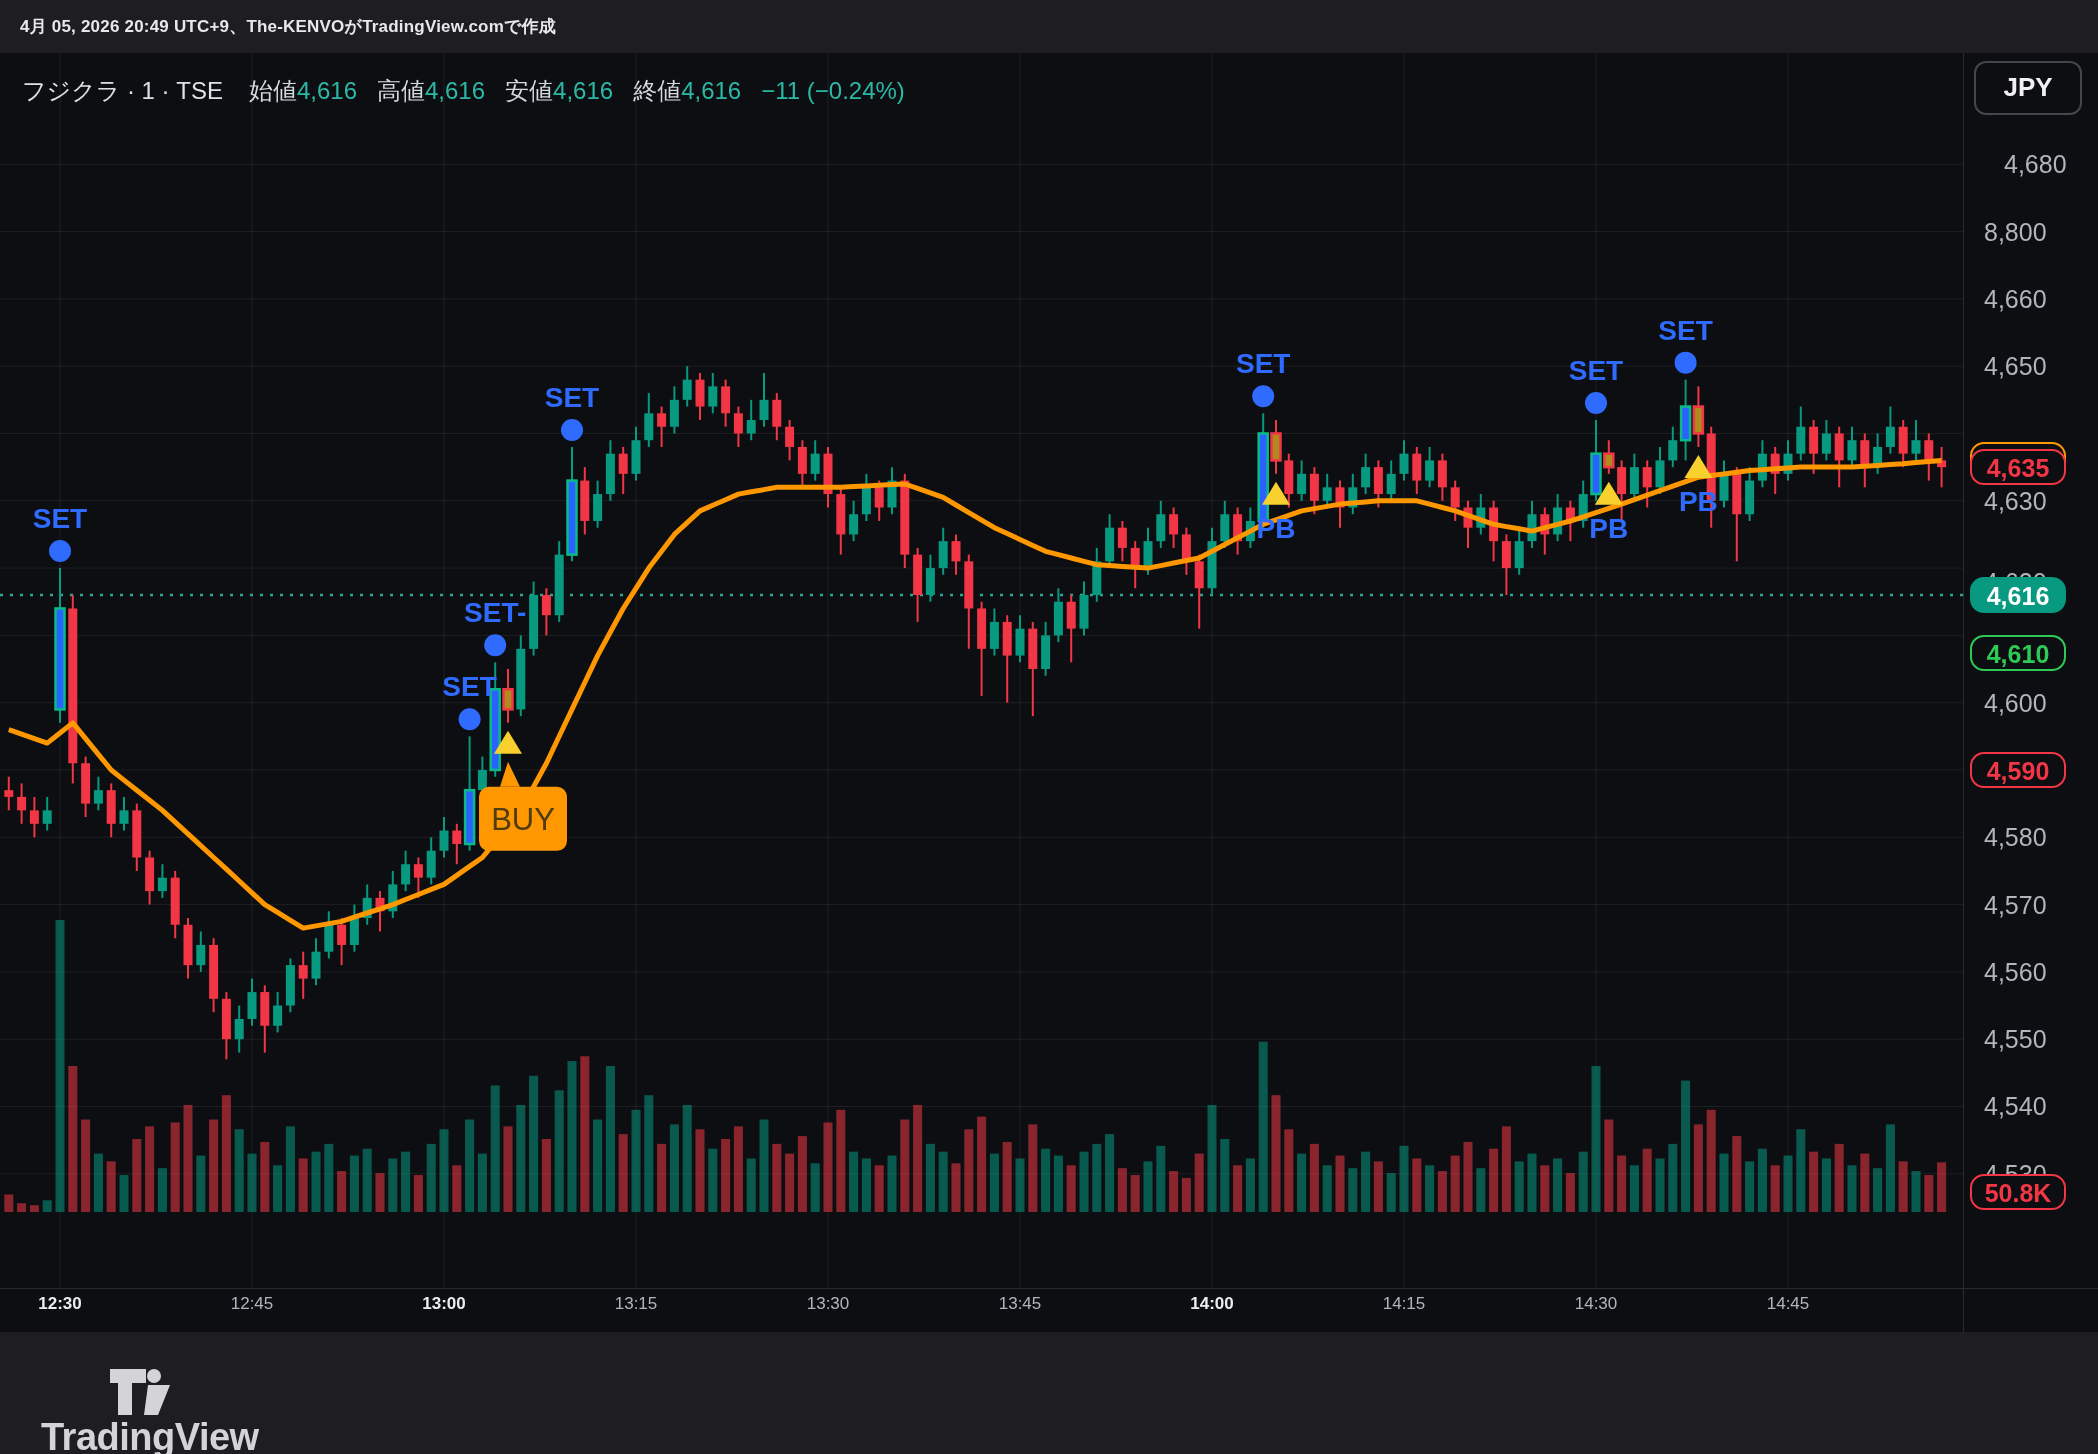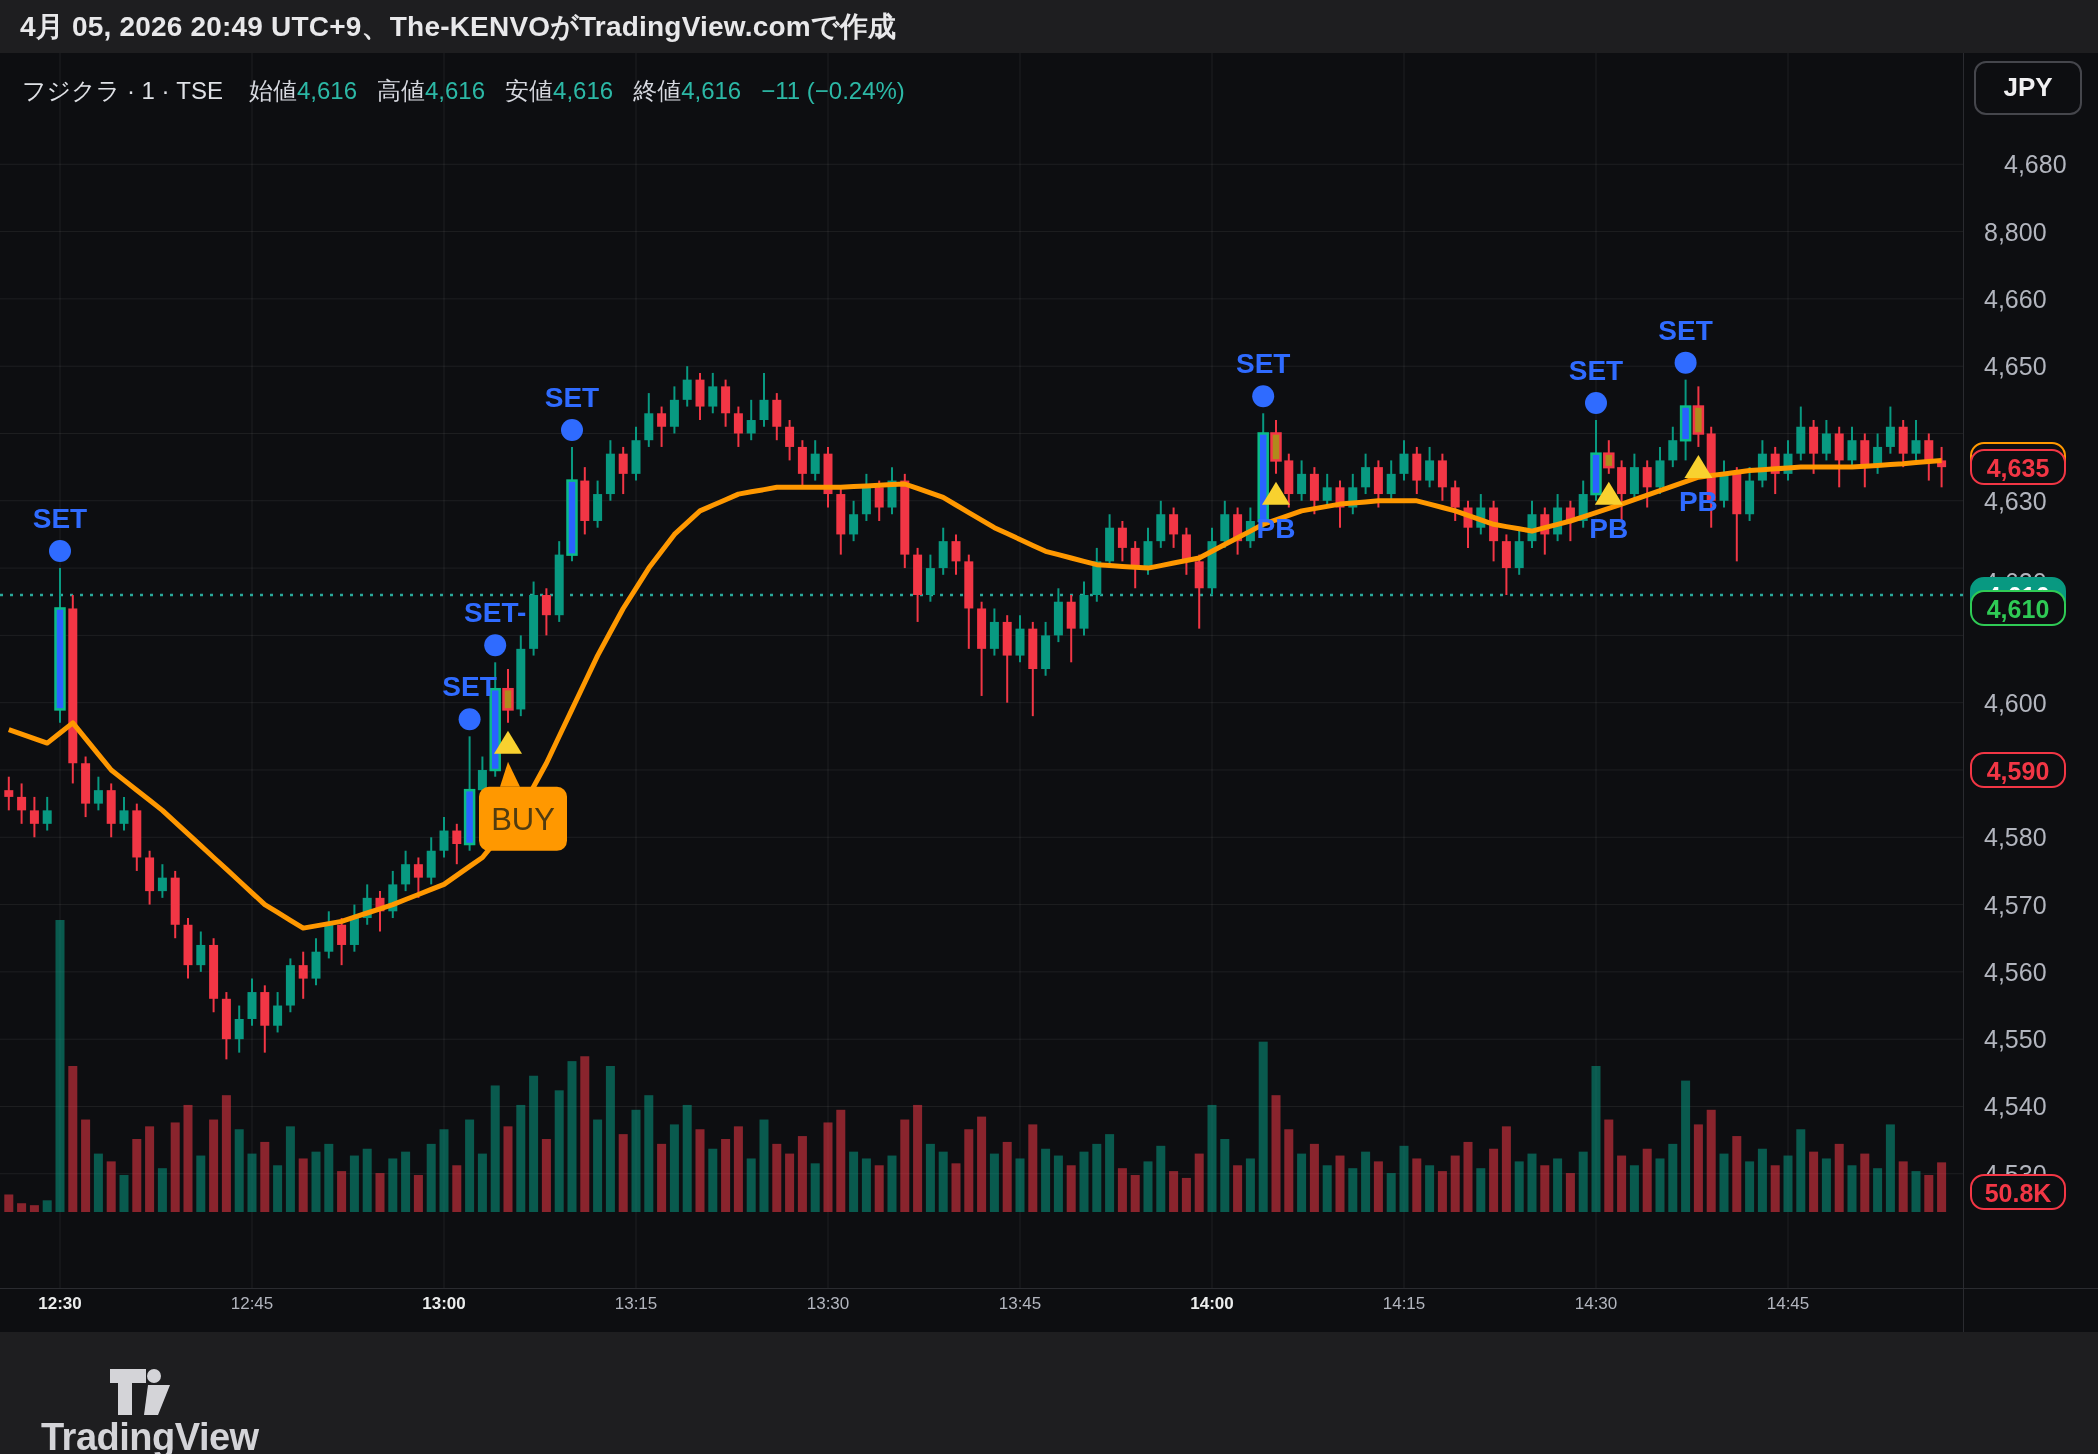--- a/index.html
+++ b/index.html
@@ -1,19 +1,19 @@
 <!DOCTYPE html>
 <html><head>
 <meta charset="utf-8">
 <style>
   html,body{margin:0;padding:0;background:#1e1e20;}
   #stage{position:relative;width:2098px;height:1454px;background:#1e1e20;overflow:hidden;
          font-family:"Liberation Sans","DejaVu Sans",sans-serif;}
   .hdr{position:absolute;left:20px;top:12px;height:30px;line-height:30px;
-       color:#e8e8ea;font-size:28px;font-weight:700;letter-spacing:.2px;white-space:nowrap;}
+       color:#e8e8ea;font-size:17px;font-weight:700;letter-spacing:.2px;white-space:nowrap;}
   #widget{position:absolute;left:0;top:53px;width:2098px;height:1279px;background:#0d0e11;}
   #paneBorderR{position:absolute;left:1963px;top:53px;width:1px;height:1279px;background:#2a2b30;}
   #axisBorderB{position:absolute;left:0;top:1288px;width:2098px;height:1px;background:#2a2b30;}
   #chart-svg{position:absolute;left:0;top:0;}
   .legend{position:absolute;left:22px;top:76px;height:30px;line-height:30px;white-space:nowrap;
           font-size:24px;color:#d7d9e0;}
   .legend .sym{font-weight:500;color:#dfe1e6;margin-right:26px;}
   .legend .fld{margin-right:20px;}
   .legend .fv{color:#2cb8a6;}
   .legend .chg{color:#2cb8a6;}
@@ -600,21 +600,21 @@
       <div class="ptick" style="top: 702.68px;">4,600</div>
       <div class="ptick" style="top: 837.28px;">4,580</div>
       <div class="ptick" style="top: 904.58px;">4,570</div>
       <div class="ptick" style="top: 971.88px;">4,560</div>
       <div class="ptick" style="top: 1039.18px;">4,550</div>
       <div class="ptick" style="top: 1106.48px;">4,540</div>
       <div class="ptick" style="top: 1173.78px;">4,530</div>
       <div class="pbadge" style="top: 460.4px; border: 2px solid rgb(255, 152, 0); color: rgb(255, 152, 0);">4,636</div>
       <div class="pbadge" style="top: 467.13px; border: 2px solid rgb(242, 54, 69); color: rgb(242, 54, 69);">4,635</div>
       <div class="pbadge" style="top: 595px; background: rgb(8, 153, 129); color: rgb(255, 255, 255); border: 2px solid rgb(8, 153, 129);">4,616</div>
-      <div class="pbadge" style="top: 608px; border: 2px solid rgb(47, 202, 85); color: rgb(47, 202, 85);">4,610</div>
+      <div class="pbadge" style="top: 653px; border: 2px solid rgb(47, 202, 85); color: rgb(47, 202, 85);">4,610</div>
       <div class="pbadge" style="top: 769.98px; border: 2px solid rgb(242, 54, 69); color: rgb(242, 54, 69);">4,590</div>
       <div class="pbadge" style="top: 1192px; border: 2px solid rgb(242, 54, 69); color: rgb(242, 54, 69);">50.8K</div>
     </div>
   <div id="time-axis">
       <div class="tlabel bold" style="left: 60px;">12:30</div>
       <div class="tlabel" style="left: 252px;">12:45</div>
       <div class="tlabel bold" style="left: 444px;">13:00</div>
       <div class="tlabel" style="left: 636px;">13:15</div>
       <div class="tlabel" style="left: 828px;">13:30</div>
       <div class="tlabel" style="left: 1020px;">13:45</div>

